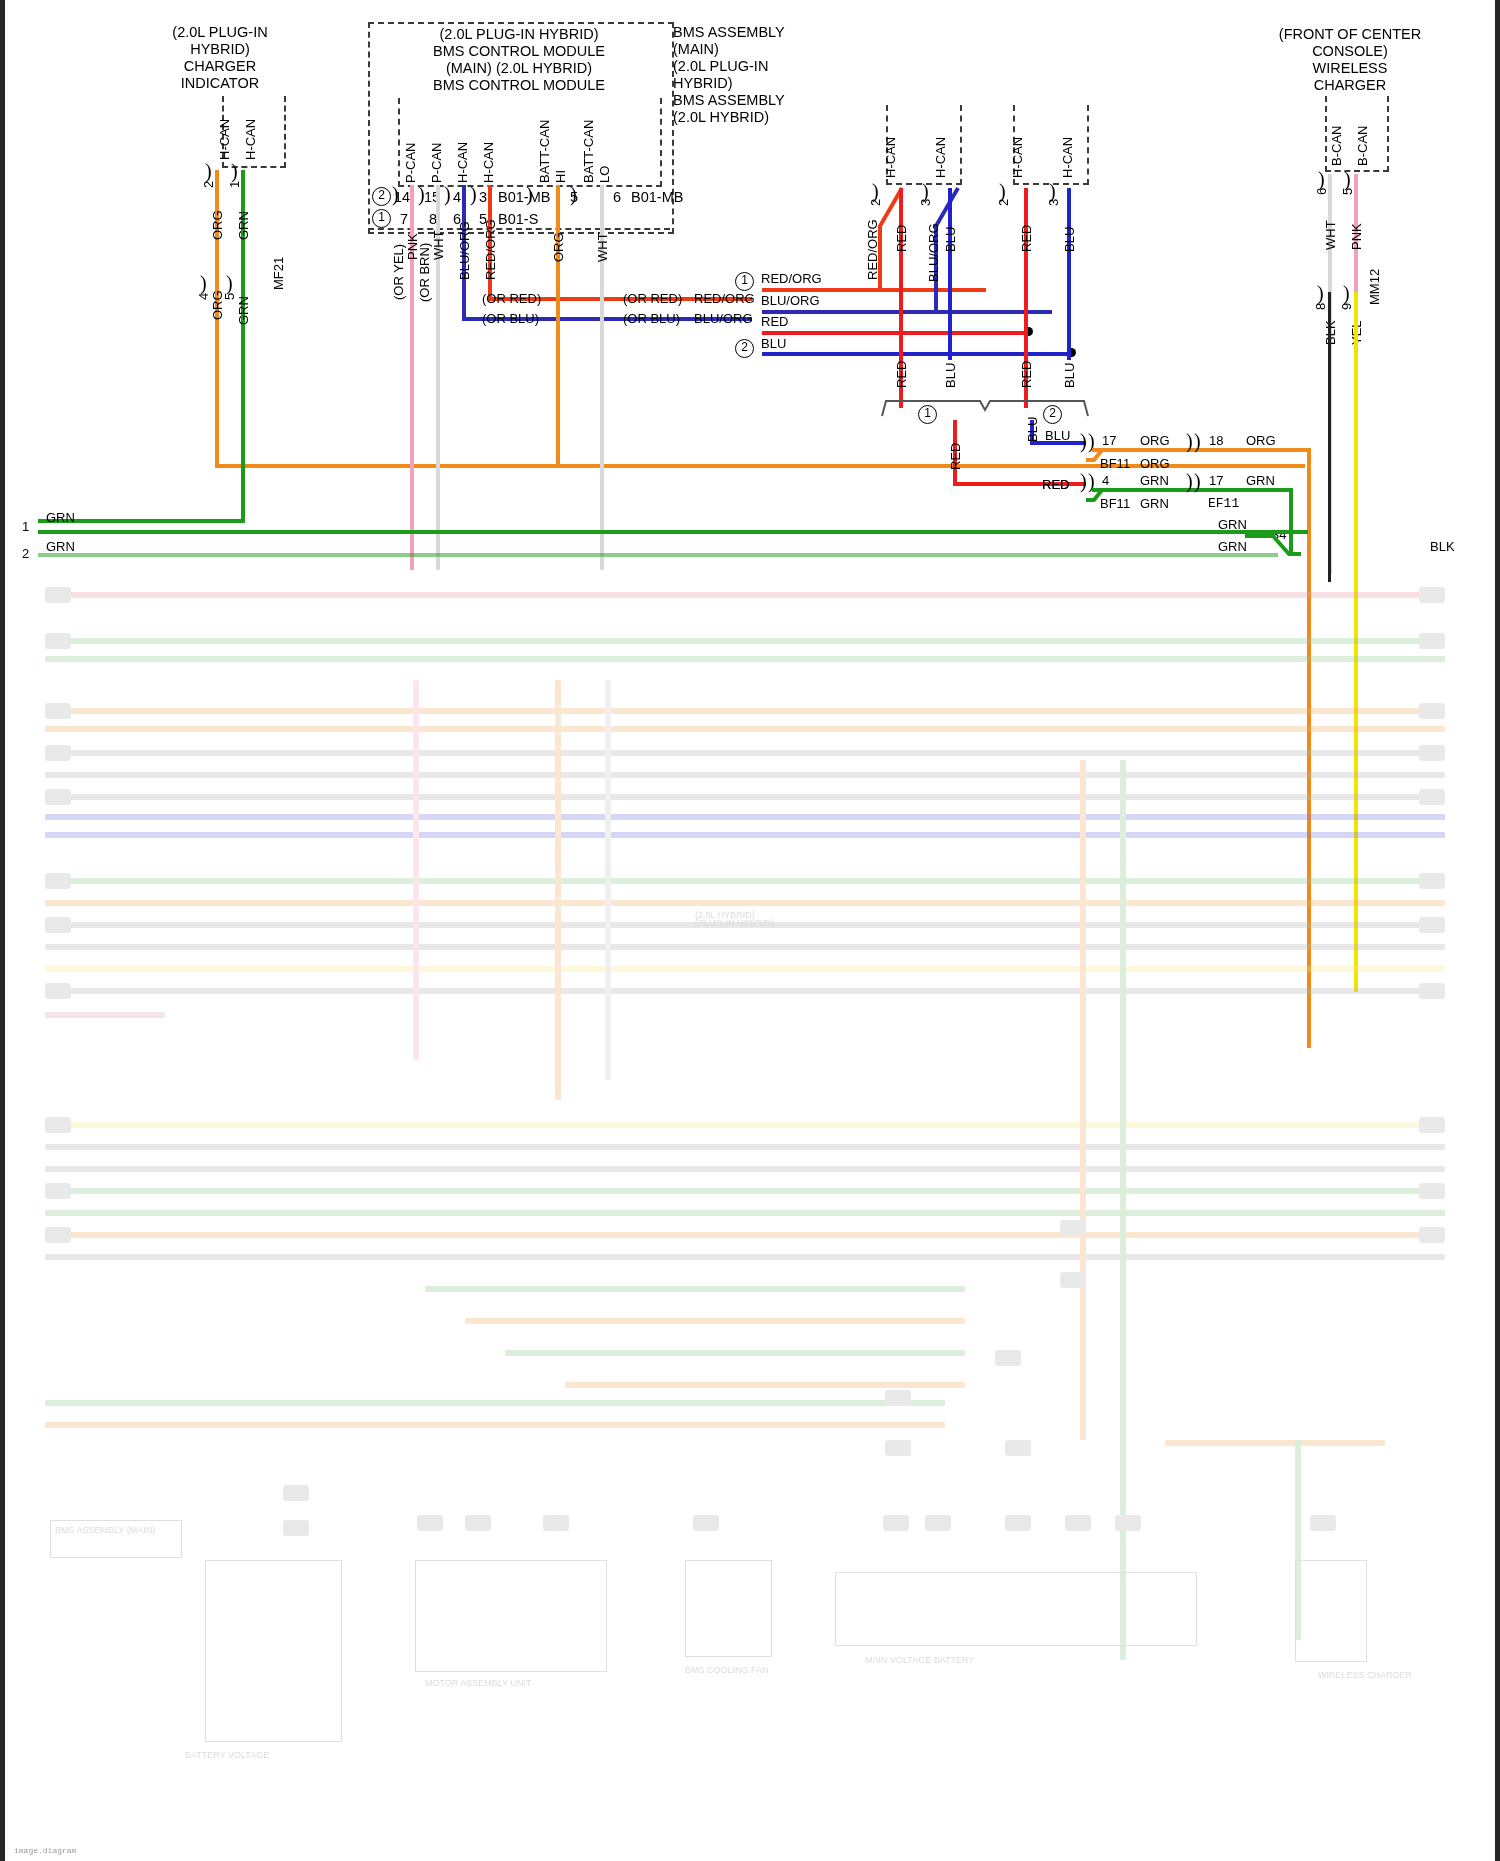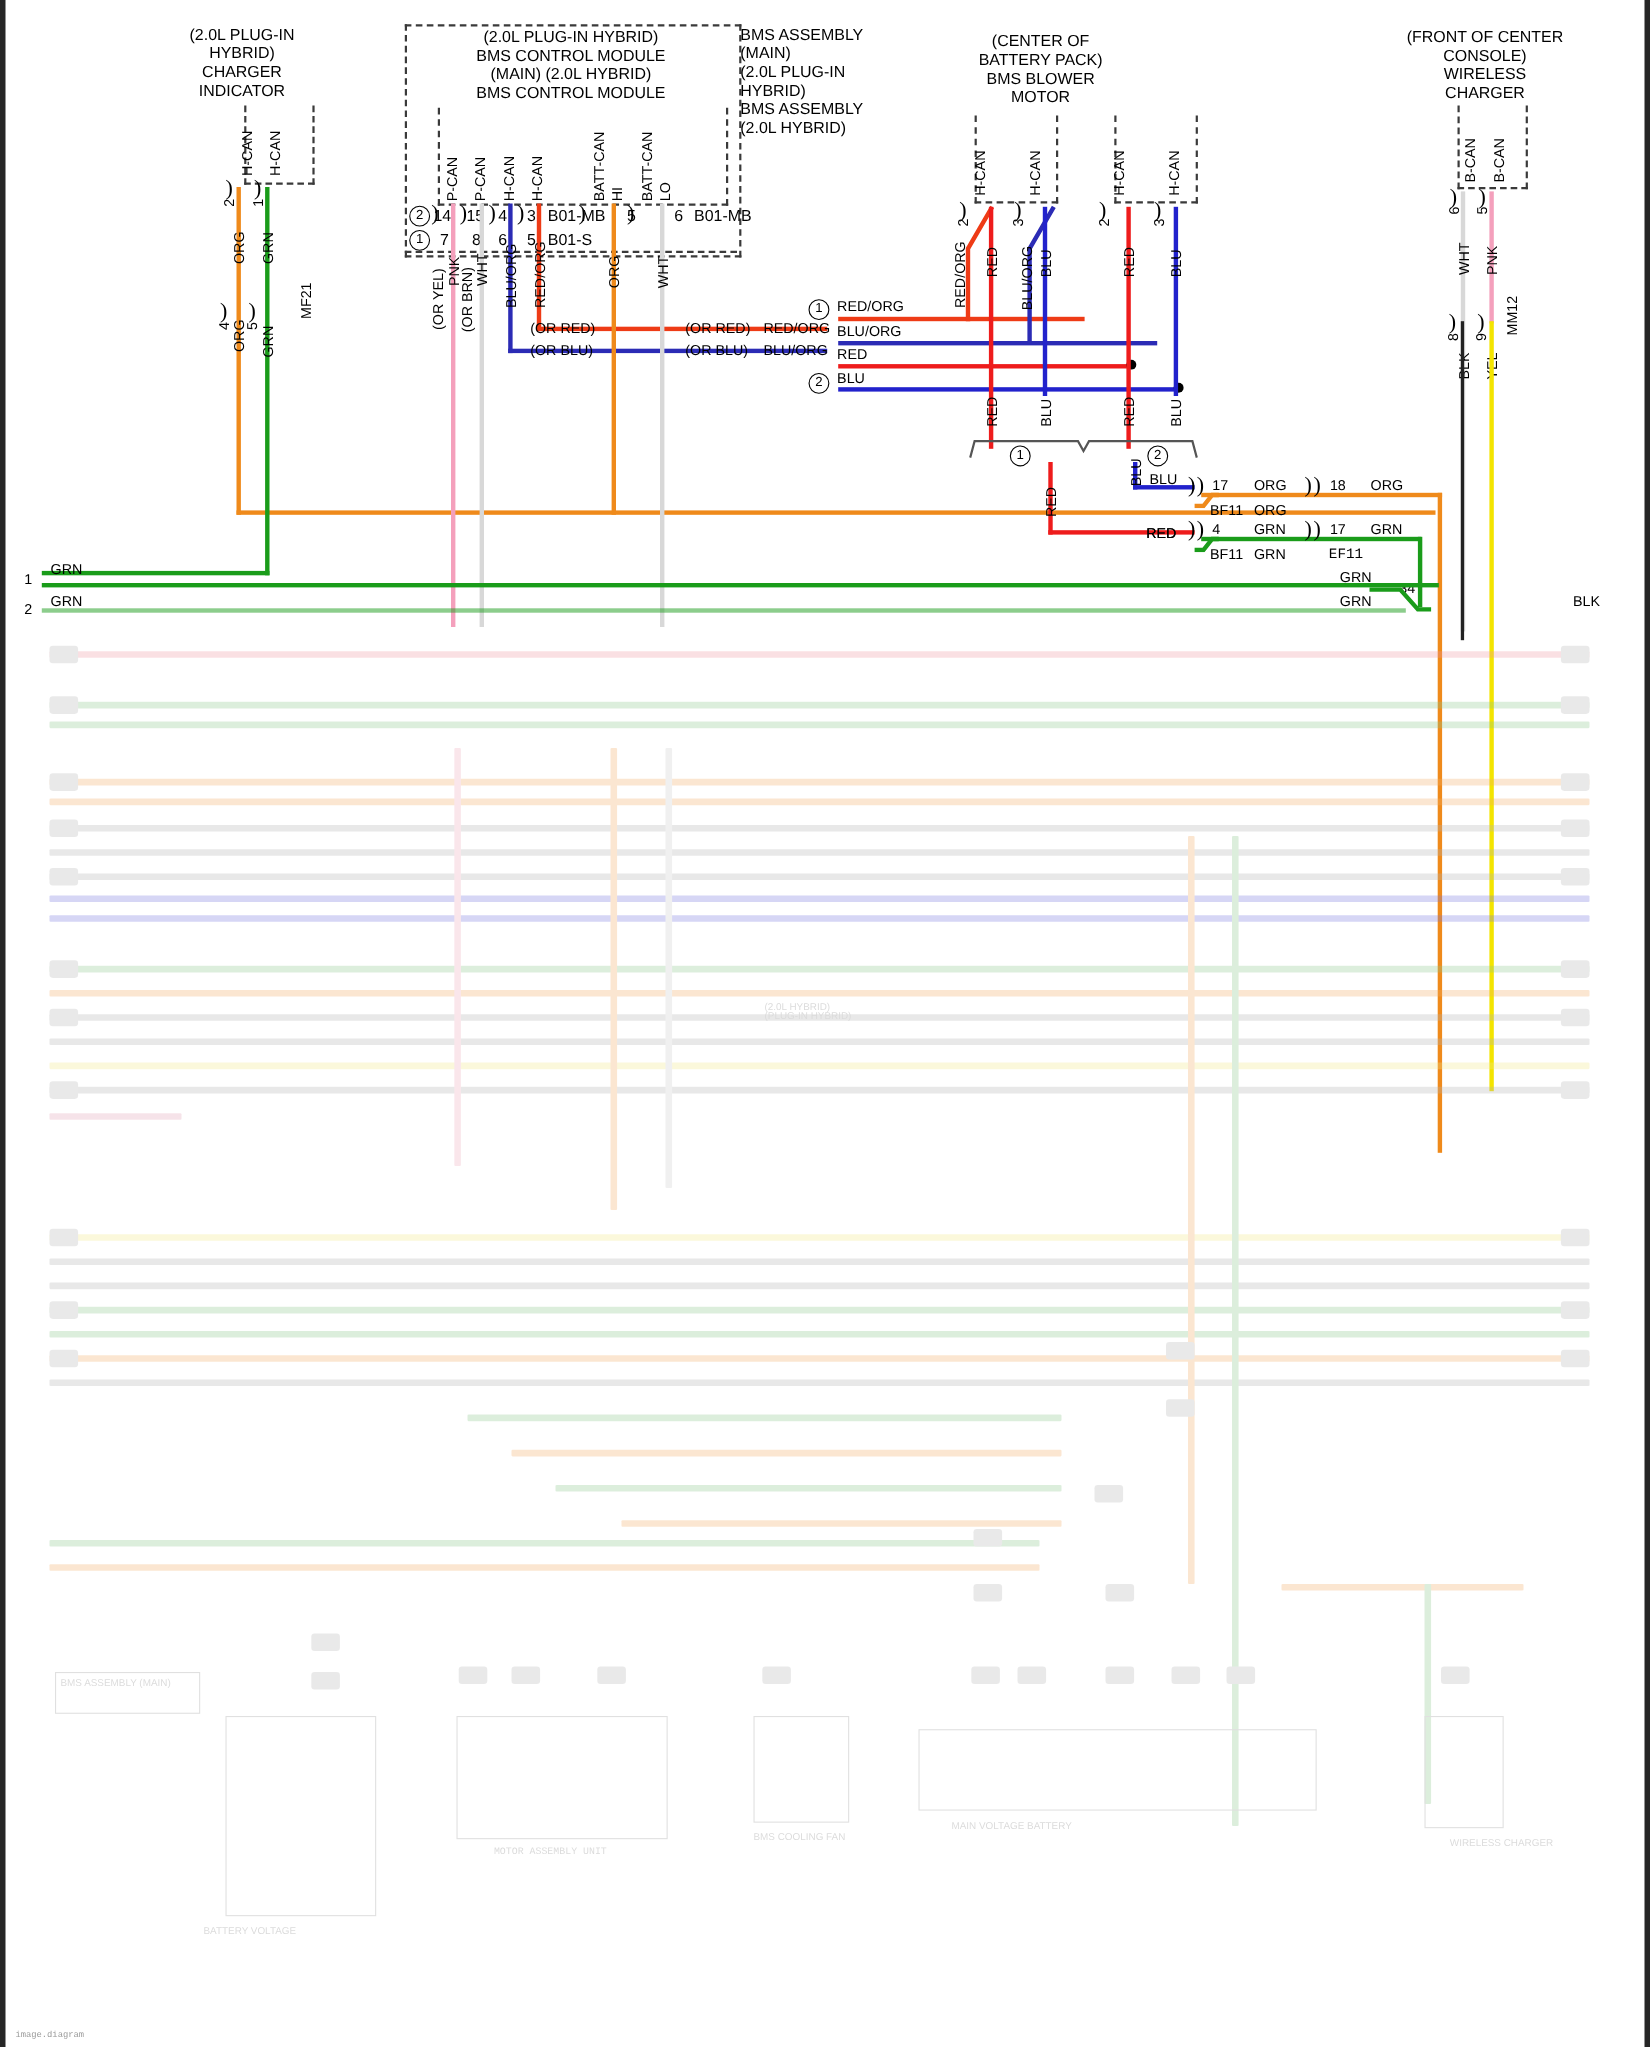--- a/index.html
+++ b/index.html
@@ -157,21 +157,20 @@
   <div class="lbl sm" style="left:761px;top:315px;">RED</div>
   <div class="lbl sm" style="left:761px;top:337px;">BLU</div>
 
   <div class="w c-redorg" style="left:762px;top:288px;width:224px;height:4px;"></div>
   <div class="w c-bluorg" style="left:762px;top:310px;width:290px;height:4px;"></div>
   <div class="w c-red" style="left:762px;top:331px;width:266px;height:4px;"></div>
   <div class="w c-blu" style="left:762px;top:352px;width:310px;height:4px;"></div>
   <div class="dot" style="left:1024px;top:327px;"></div>
   <div class="dot" style="left:1067px;top:348px;"></div>
 
-  <div class="lbl c" style="left:860px;top:30px;width:172px;font-size:14.5px;line-height:17px;">(CENTER OF<br>BATTERY PACK)<br>BMS BLOWER<br>MOTOR</div>
   <div class="dash-box dash-top-open" style="left:886px;top:105px;width:72px;height:78px;"></div>
   <div class="lbl v sm" style="left:884px;top:178px;">H-CAN</div>
   <div class="lbl v sm" style="left:934px;top:178px;">H-CAN</div>
   <div class="lbl v sm" style="left:869px;top:206px;">2</div>
   <div class="lbl v sm" style="left:919px;top:206px;">3</div>
   <div class="conn" style="left:872px;top:180px;">)</div>
   <div class="conn" style="left:922px;top:180px;">)</div>
 
   <svg style="position:absolute;left:855px;top:186px;" width="60" height="110">
     <polyline points="47,2 25,40 25,106" fill="none" stroke="#ee3b16" stroke-width="4"></polyline>
@@ -386,20 +385,20 @@
     <div class="fpad" style="left:1055px;top:712px;"></div>
     <div class="fpad" style="left:990px;top:790px;"></div>
     <div class="fpad" style="left:880px;top:830px;"></div>
     <div class="fpad" style="left:880px;top:880px;"></div>
     <div class="fpad" style="left:1000px;top:880px;"></div>
 
     <div class="ftext" style="left:690px;top:350px;">(2.0L HYBRID)</div>
     <div class="ftext" style="left:690px;top:358px;">(PLUG-IN HYBRID)</div>
     <div class="ftext" style="left:50px;top:965px;">BMS ASSEMBLY (MAIN)</div>
     <div class="ftext" style="left:180px;top:1190px;">BATTERY VOLTAGE</div>
-    <div class="ftext" style="left:444px;top:1118px;font-family:Liberation Mono, monospace;">MOTOR ASSEMBLY UNIT</div>
+    <div class="ftext" style="left:420px;top:1118px;">MOTOR ASSEMBLY UNIT</div>
     <div class="ftext" style="left:680px;top:1105px;">BMS COOLING FAN</div>
     <div class="ftext" style="left:860px;top:1095px;">MAIN VOLTAGE BATTERY</div>
     <div class="ftext" style="left:1313px;top:1110px;">WIRELESS CHARGER</div>
   </div>
 
   <div class="credit">image.diagram</div>
 </div>
 
 </body></html>

